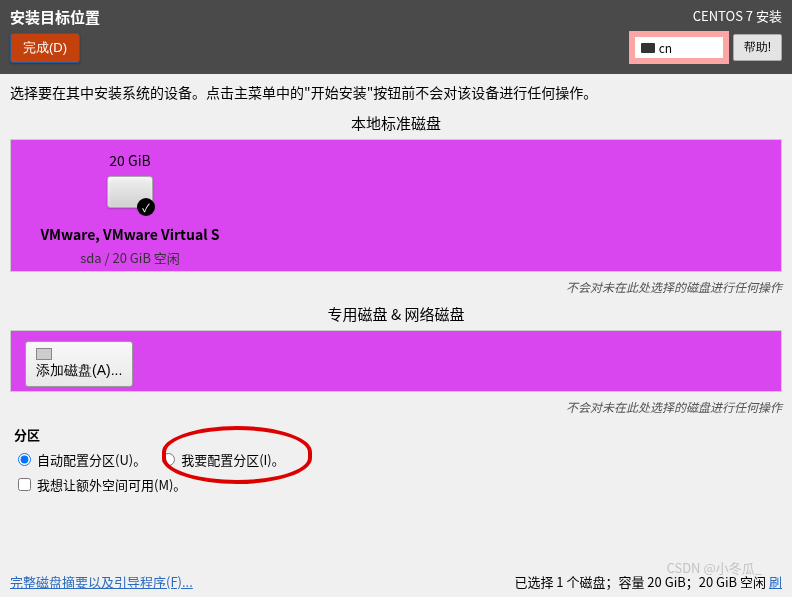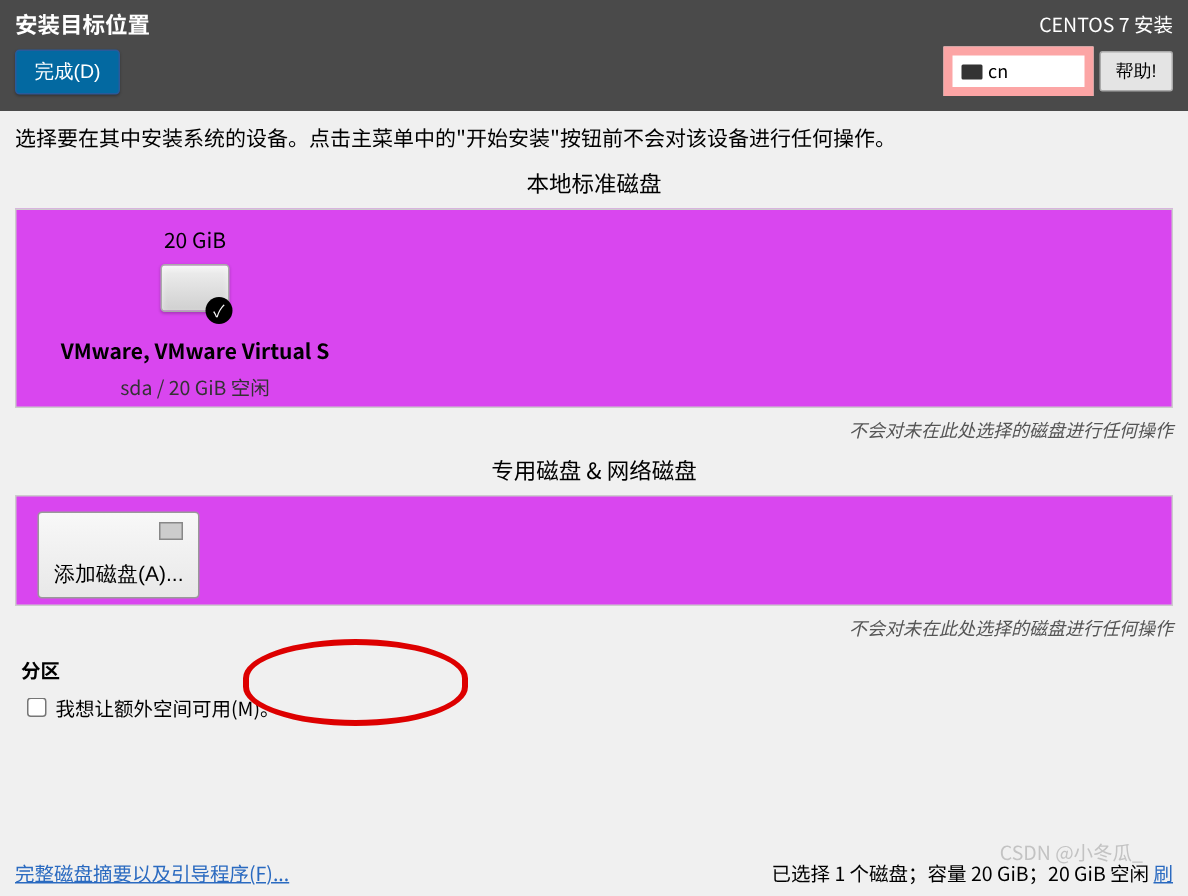--- a/index.html
+++ b/index.html
@@ -1,39 +1,39 @@
 <!DOCTYPE html>
 <html><head>
   <meta charset="utf-8">
   <style>
     * { box-sizing: border-box; margin: 0; padding: 0; }
     body { font-family: "Noto Sans CJK SC", "Microsoft YaHei", sans-serif; font-size: 13px; background: #f0f0f0; color: #000; width: 792px; height: 597px; overflow: hidden; position: relative; }
     .header { background: #4a4a4a; color: #fff; display: flex; justify-content: space-between; padding: 6px 10px 10px 10px; }
     .header-left { display: flex; flex-direction: column; gap: 6px; }
     .title { font-size: 15px; font-weight: bold; }
-    .done-btn { background: #0369a1; border: 1px solid #2a5a9a; color: #fff; padding: 5px 12px; border-radius: 3px; cursor: pointer; font-size: 13px; width: fit-content; box-shadow: 0 1px 2px rgba(0,0,0,0.3); }
+    .done-btn { background: #c2410c; border: 1px solid #2a5a9a; color: #fff; padding: 5px 12px; border-radius: 3px; cursor: pointer; font-size: 13px; width: fit-content; box-shadow: 0 1px 2px rgba(0,0,0,0.3); }
     .header-right { display: flex; flex-direction: column; align-items: flex-end; gap: 6px; }
     .installer-name { font-size: 13px; }
     .header-ctrls { display: flex; gap: 4px; align-items: center; }
     .lang-box { background: #fff; color: #000; border: 6px solid #fca5a5; padding: 2px 28px 2px 6px; font-size: 12px; width: 100px; display: flex; align-items: center; gap: 4px; }
     .kb-icon { width: 14px; height: 10px; background: #333; border-radius: 1px; position: relative; }
     .help-btn { background: #e4e4e4; border: 1px solid #aaa; padding: 4px 10px; cursor: pointer; font-size: 12px; border-radius: 2px; }
     .content { padding: 8px 10px 4px 10px; }
     .instruction { font-size: 14px; margin-bottom: 10px; }
     .section-label { font-weight: normal; font-size: 15px; margin: 4px 0 6px 0; text-align: center; }
     .disk-area { border: 1px solid #ccc; background: #d946ef; padding: 10px 14px 4px 14px; }
     .disk-item { display: flex; flex-direction: column; align-items: center; width: 210px; }
     .disk-size { font-size: 14px; margin-bottom: 6px; }
     .disk-icon-wrap { position: relative; width: 46px; height: 38px; margin-bottom: 4px; }
     .disk-img { width: 46px; height: 32px; background: linear-gradient(#f0f0f0,#d0d0d0); border: 1px solid #aaa; border-radius: 3px; box-shadow: inset 0 2px 4px rgba(255,255,255,0.6), 0 1px 2px rgba(0,0,0,0.2); }
     .disk-check { position: absolute; bottom: -2px; right: -2px; width: 18px; height: 18px; background: #000; border-radius: 50%; display: flex; align-items: center; justify-content: center; color: #fff; font-size: 11px; }
     .disk-name { font-size: 14px; font-weight: bold; margin-top: 6px; }
     .disk-info { font-size: 13px; color: #333; margin-top: 4px; }
     .note-row { text-align: right; font-style: italic; color: #555; font-size: 12px; margin: 6px 0 8px 0; padding-right: 0; }
-    .add-disk-btn { background: linear-gradient(#f8f8f8,#e8e8e8); border: 1px solid #999; border-radius: 3px; padding: 6px 10px; cursor: pointer; font-size: 14px; display: flex; flex-direction: column; align-items: flex-end; gap: 14px; }
+    .add-disk-btn { background: linear-gradient(#f8f8f8,#e8e8e8); border: 1px solid #999; border-radius: 3px; padding: 6px 10px; cursor: pointer; font-size: 14px; display: flex; flex-direction: column; align-items: flex-start; gap: 2px; }
     .add-disk-icon { width: 16px; height: 12px; background: #ccc; border: 1px solid #888; }
     .other-storage { margin-top: 10px; }
     .other-storage .section-title { font-weight: bold; font-size: 15px; margin-bottom: 6px; }
     .subgroup { margin-left: 4px; margin-bottom: 4px; }
     .subgroup-label { font-size: 13px; font-weight: bold; margin-bottom: 6px; }
     .radio-row { display: flex; align-items: center; gap: 16px; margin-left: 4px; margin-bottom: 6px; }
     .radio-item, .check-item { display: flex; align-items: center; gap: 6px; font-size: 13px; }
     .radio-item input, .check-item input { cursor: pointer; }
     .hint { color: #999; font-style: italic; font-size: 13px; }
     .footer { position: absolute; bottom: 6px; left: 0; right: 0; display: flex; justify-content: space-between; padding: 0 10px; font-size: 13px; }
@@ -84,20 +84,30 @@
       <span class="add-disk-icon"></span>
       <span>添加磁盘(A)...</span>
     </button>
   </div>
   <div class="note-row">不会对未在此处选择的磁盘进行任何操作</div>
 
   <div class="other-storage">
 
     <div class="subgroup">
       <div class="subgroup-label">分区</div>
+      <div class="radio-row">
+        <label class="radio-item">
+          <input type="radio" name="partition" checked="" style="">
+          <span>自动配置分区(U)。</span>
+        </label>
+        <label class="radio-item">
+          <input type="radio" name="partition" style="">
+          <span>我要配置分区(I)。</span>
+        </label>
+      </div>
       <label class="check-item" style="margin-left:4px;">
         <input type="checkbox" style="">
         <span>我想让额外空间可用(M)。</span>
       </label>
     </div>
 
   </div>
 </div>
 
 <div class="footer">

